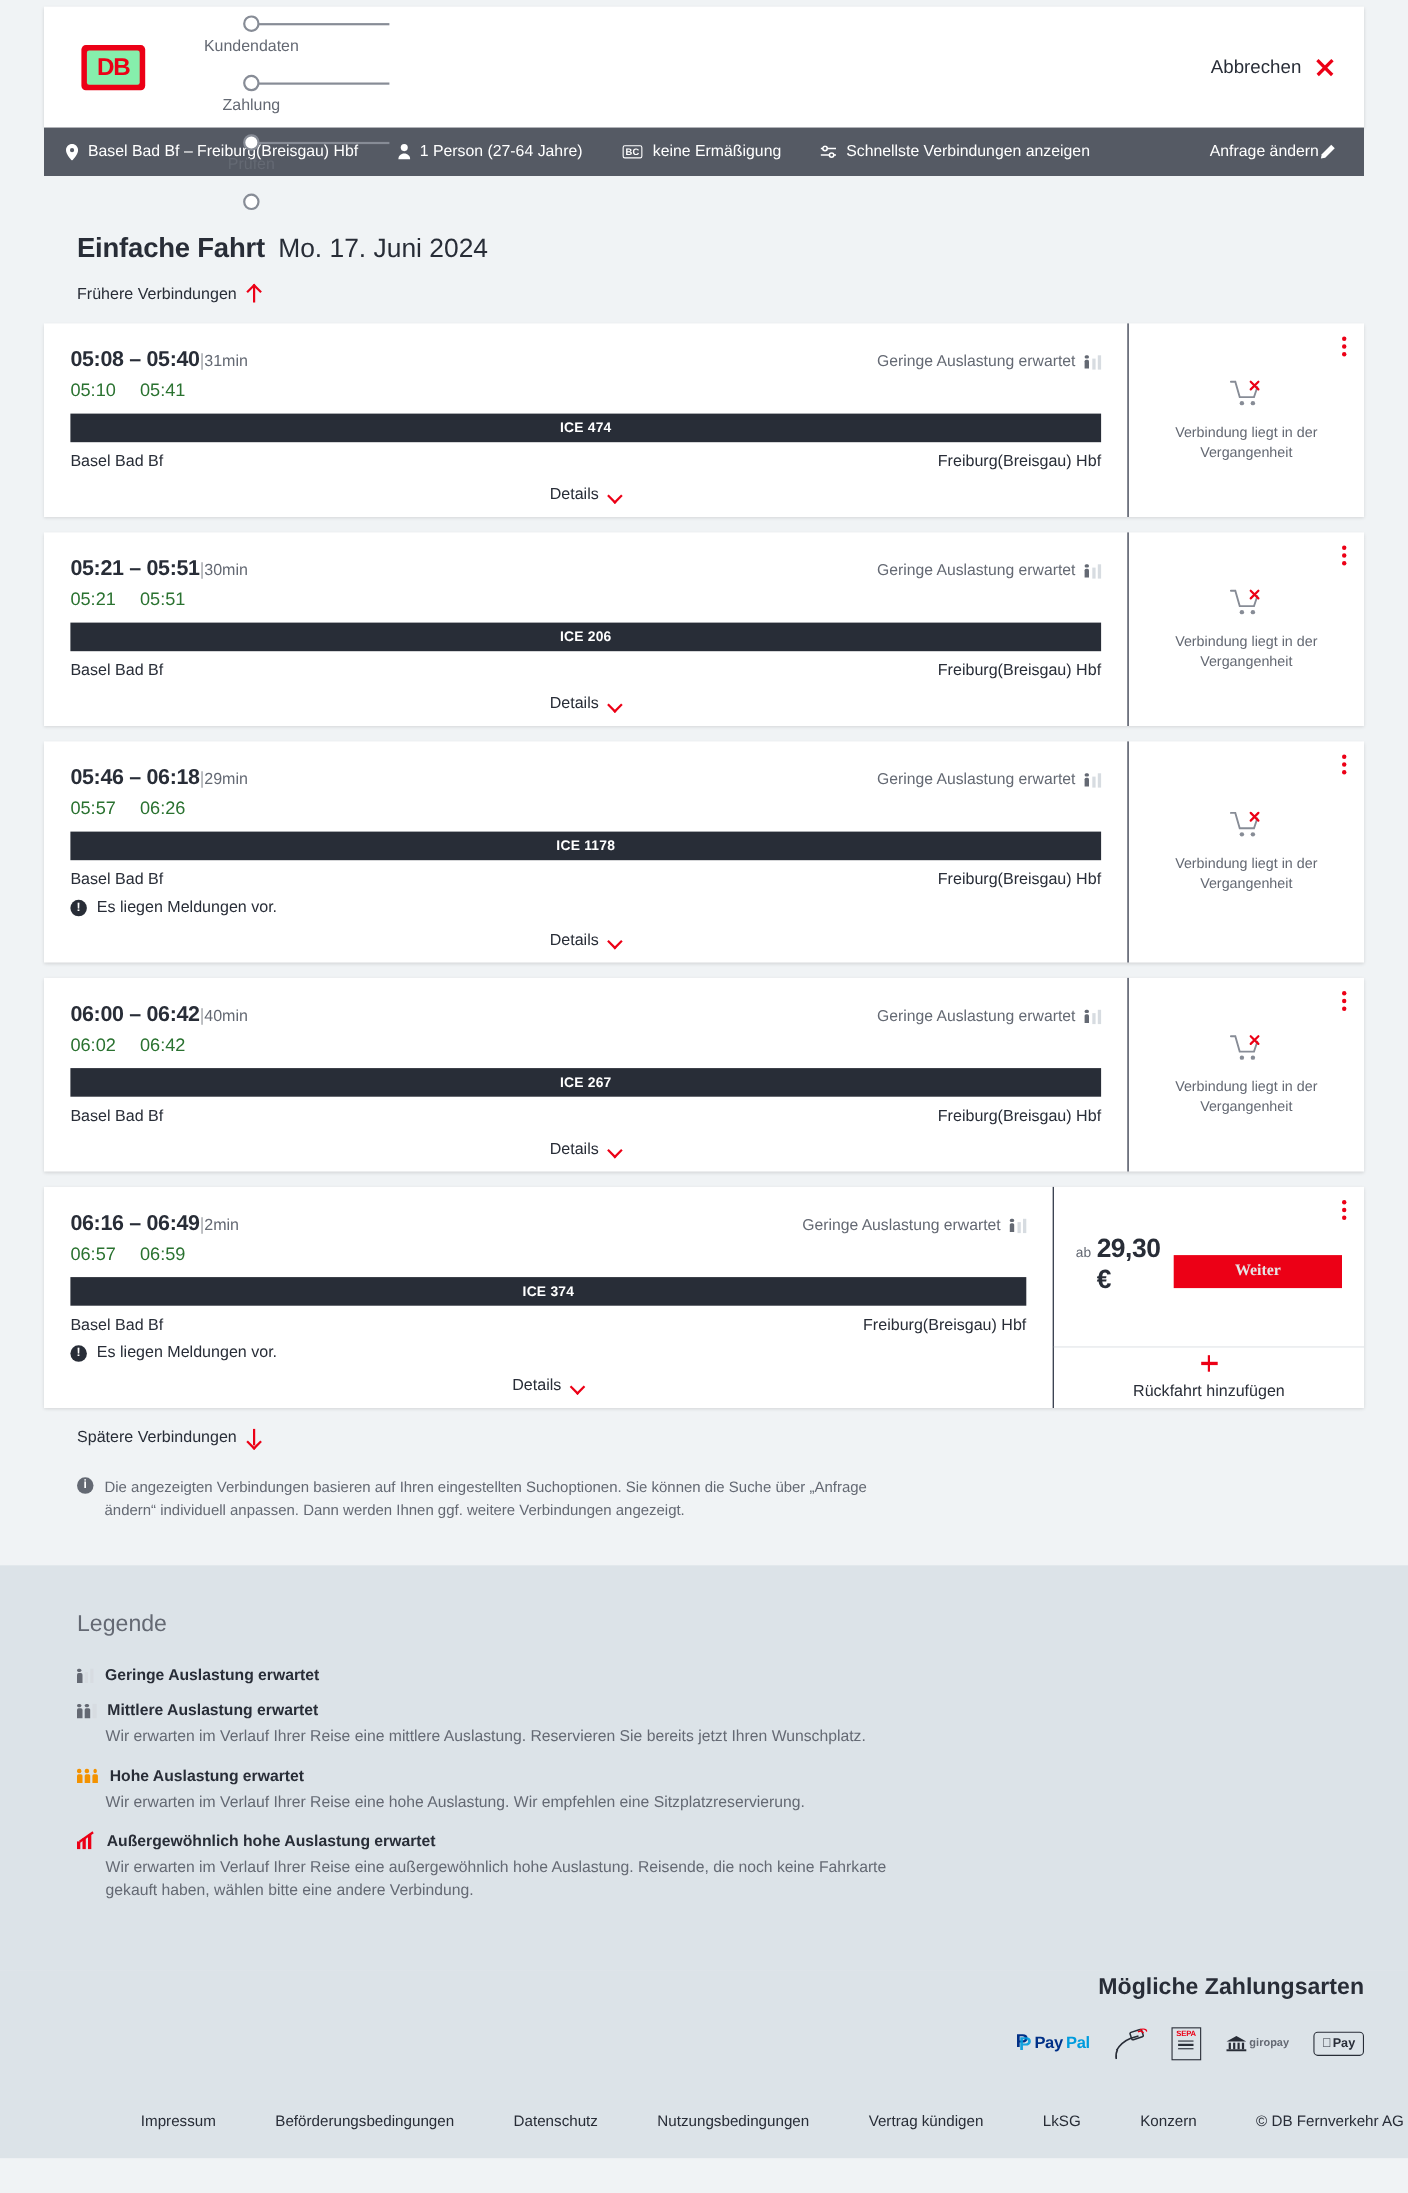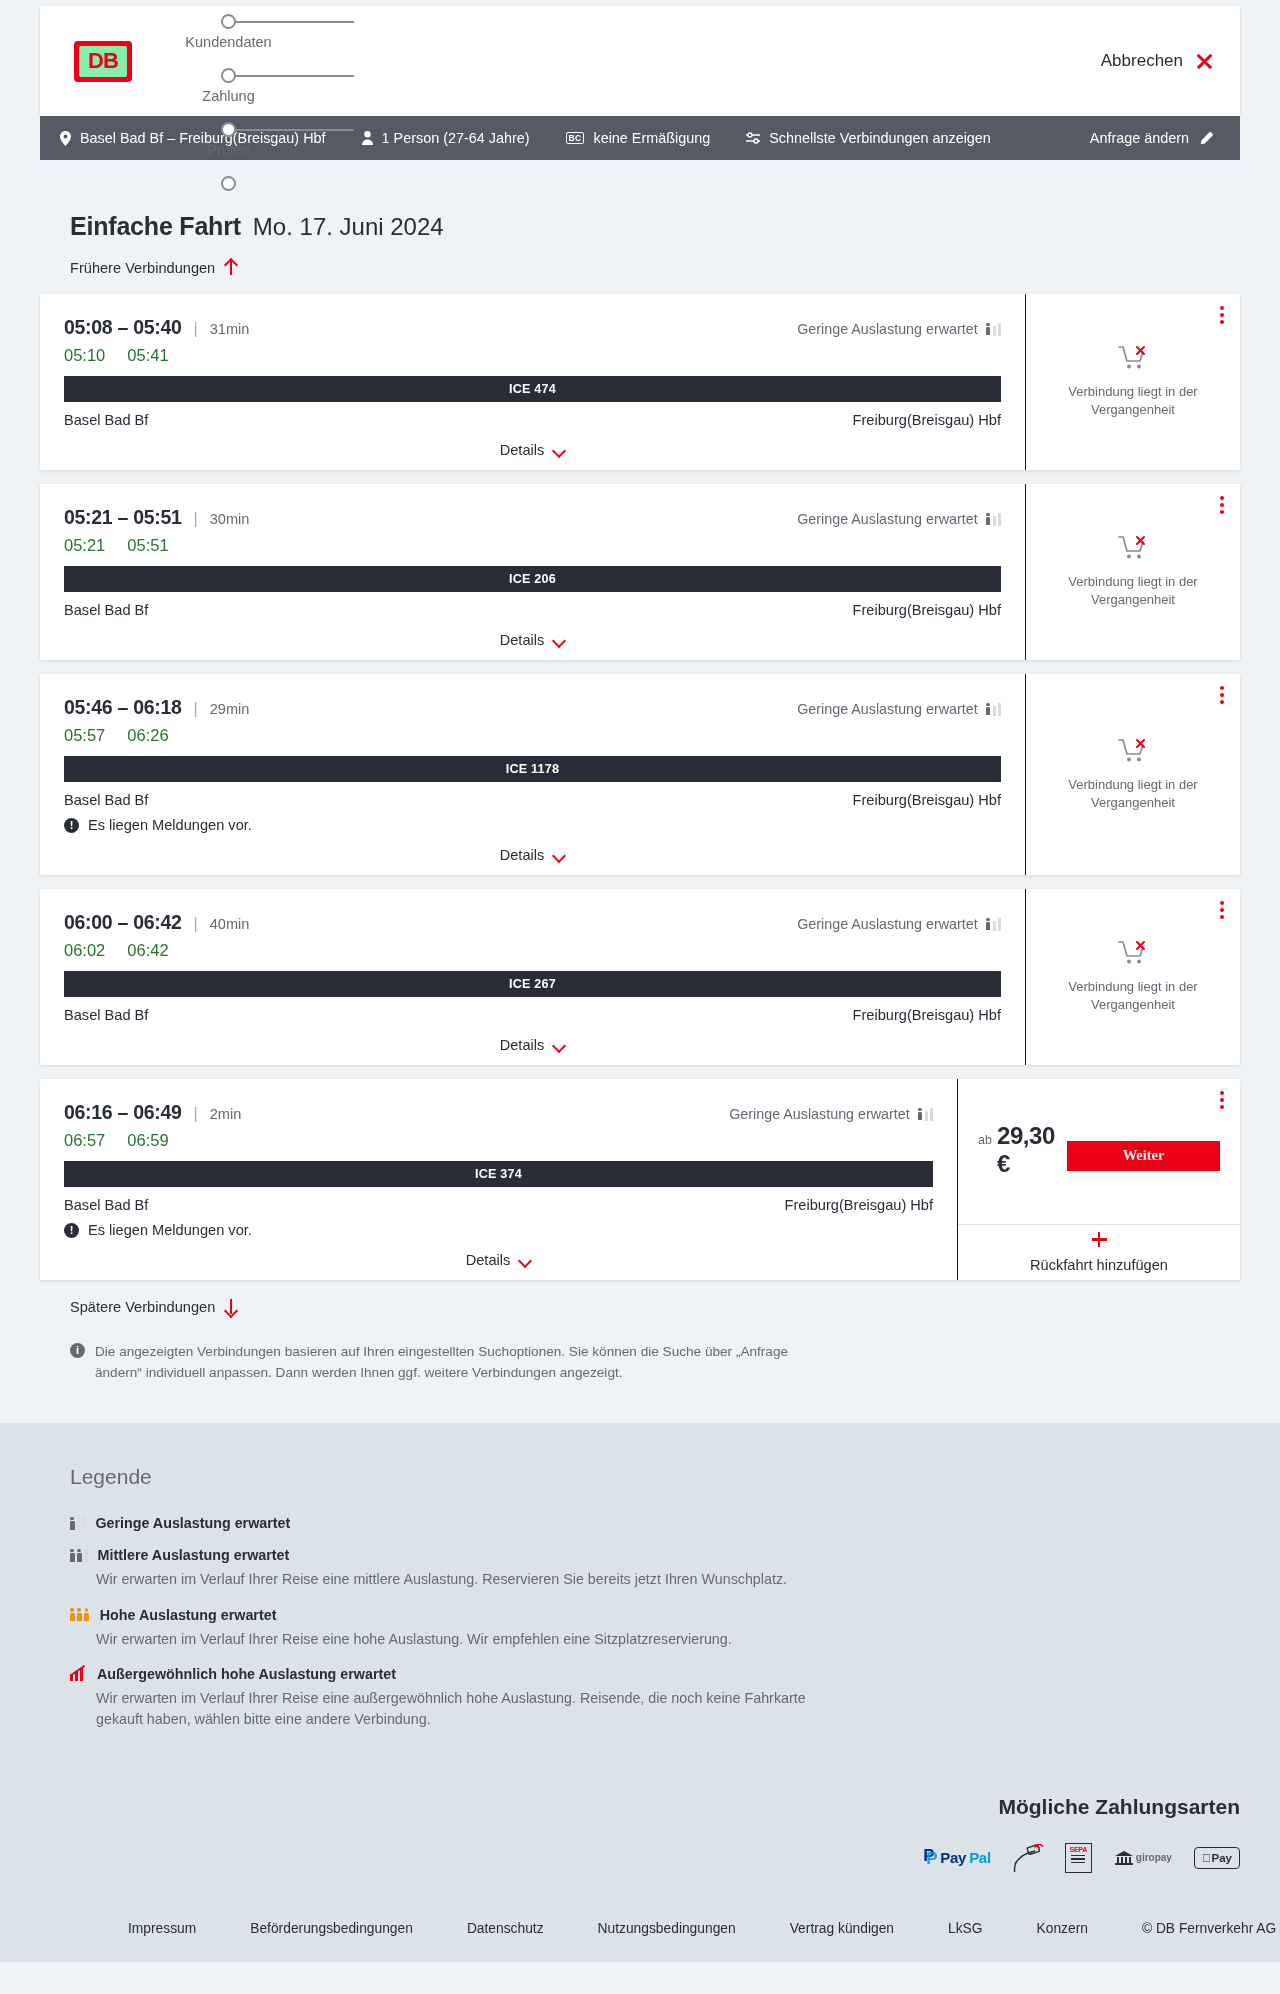--- a/index.html
+++ b/index.html
@@ -116,21 +116,21 @@
     padding: 0 26px 0 20px;
     font-size: 14.4px;
   }
   .summary-item {
     display: flex; align-items: center; gap: 9px;
     margin-right: 36px;
     white-space: nowrap;
     cursor: pointer;
   }
   .summary-item:last-of-type { margin-right: 0; }
-  .sum-right { margin-left: auto; display:flex; align-items:center; gap:10px; cursor:pointer; }
+  .sum-right { margin-left: auto; display:flex; align-items:center; cursor:pointer; }
   .ico { display:inline-flex; align-items:center; justify-content:center; }
   .bc-badge {
     border: 1.6px solid #ffffff;
     border-radius: 2px;
     font-size: 8.5px;
     font-weight: bold;
     padding: 1px 2px;
     line-height: 1;
     letter-spacing: .3px;
   }
@@ -180,21 +180,21 @@
     box-shadow: 0 1px 3px rgba(0,0,0,.12);
     margin-bottom: 14px;
     min-height: 140px;
   }
   .conn-left {
     flex: 1 1 auto;
     padding: 22px 24px 12px 24px;
     position: relative;
   }
   .times-row {
-    display: flex; align-items: baseline; gap: 12px;
+    display: flex; align-items: baseline; 
   }
   .times-main { font-size: 19.5px; font-weight: 800; letter-spacing: -.3px; }
   .times-sep { color: #a6a9ae; font-size: 16px; }
   .dur { color: #646973; font-size: 14.6px; }
   .load-info {
     margin-left: auto;
     display: flex; align-items: center; gap: 8px;
     color: #646973; font-size: 14.3px;
   }
   .actual-row {

